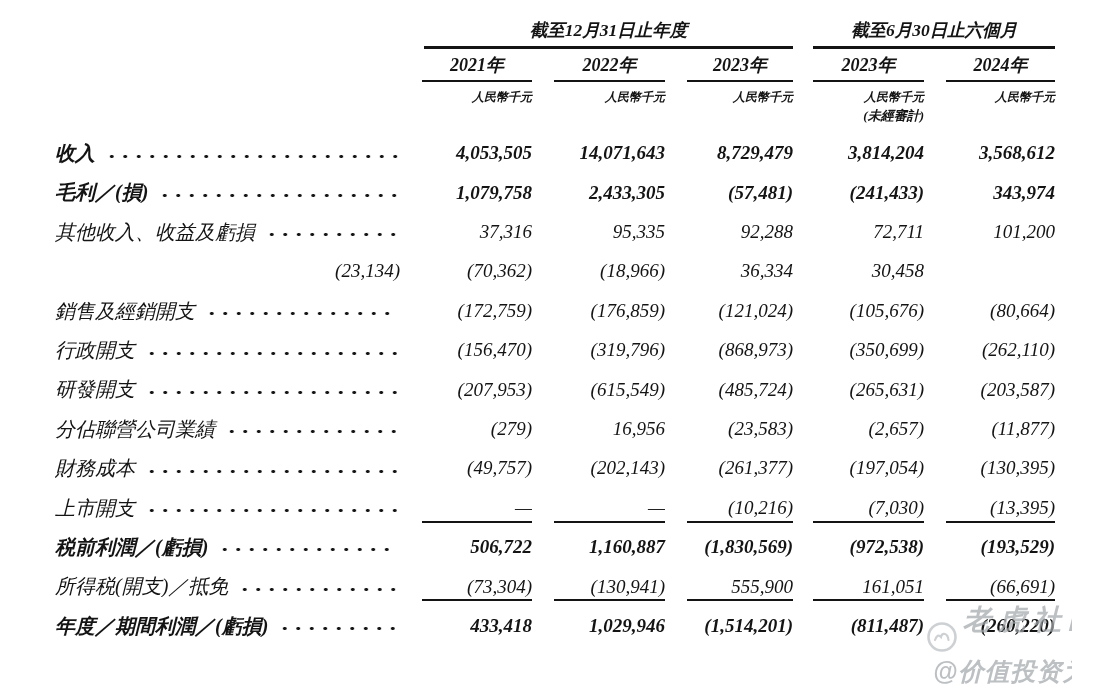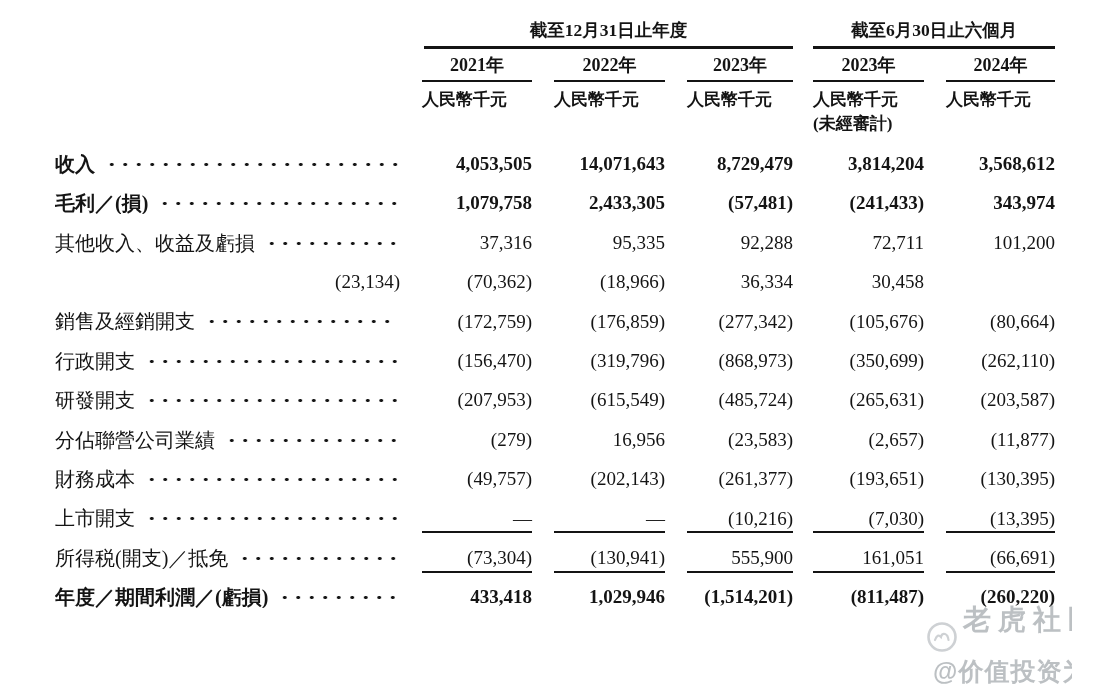--- a/index.html
+++ b/index.html
@@ -5,20 +5,21 @@
   * { box-sizing: border-box; }
   html, body { margin: 0; padding: 0; background: #ffffff; }
   .page {
     position: relative;
     width: 1072px;
     height: 700px;
     background: #ffffff;
     overflow: hidden;
     color: #141414;
     font-family: "Liberation Serif", "DejaVu Serif", serif;
+    font-style: italic;
   }
   .table-area { position: absolute; left: 55px; top: 20px; width: 1000px; }
   .grid6 {
     display: grid;
     grid-template-columns: 345px 132px 133px 128px 131px 131px;
   }
   
   .hcell-group { grid-column: 2 / span 3; padding-left: 24px; }
   .hcell-group.interim { grid-column: 5 / span 2; padding-left: 20px; }
   .ginner {
@@ -30,28 +31,28 @@
   .ycell.c1 { grid-column: 2; } .ycell.c2 { grid-column: 3; } .ycell.c3 { grid-column: 4; }
   .ycell.c4 { grid-column: 5; padding-left: 20px; } .ycell.c5 { grid-column: 6; }
   .yinner {
     text-align: center; font-weight: bold; font-size: 18px; line-height: 1.15;
     padding-bottom: 4px; border-bottom: 2.5px solid #141414; white-space: nowrap;
   }
   
   .ucell { padding-left: 22px; padding-top: 8px; }
   .ucell.c1 { grid-column: 2; } .ucell.c2 { grid-column: 3; } .ucell.c3 { grid-column: 4; }
   .ucell.c4 { grid-column: 5; padding-left: 20px; } .ucell.c5 { grid-column: 6; }
-  .uinner { text-align: left; font-weight: bold; font-size: 17px; line-height: 1.2; white-space: nowrap; }
+  .uinner { text-align: right; font-weight: bold; font-size: 12px; line-height: 1.2; white-space: nowrap; }
   
   .ncell { grid-column: 5; padding-left: 20px; padding-top: 4px; }
-  .ninner { text-align: left; font-weight: bold; font-size: 17px; line-height: 1.2; white-space: nowrap; }
+  .ninner { text-align: right; font-weight: bold; font-size: 13px; line-height: 1.2; white-space: nowrap; }
   
   .rows { margin-top: 8px; }
   .trow { height: 39.4px; align-items: end; align-content: end; }
-  .label-cell { display: flex; align-items: flex-start; overflow: hidden; margin-bottom: 7px; }
+  .label-cell { display: flex; align-items: center; overflow: hidden; margin-bottom: 7px; }
   .label-text { font-size: 20px; line-height: 1.1; white-space: nowrap; }
   .leader {
     flex: 1 1 auto; height: 16px; margin: 0 2px 1px 8px;
     background-image: radial-gradient(circle, #141414 1.6px, transparent 1.9px);
     background-size: 13.5px 5px; background-repeat: repeat-x;
     background-position: left 2px bottom 2px;
   }
   .trow.no-dots .leader { background: none; }
   .vcell { padding-left: 22px; margin-bottom: 7px; }
   .vcell.interim-gap { padding-left: 20px; }
@@ -219,21 +220,21 @@
       <span class="label-text">銷售及經銷開支</span>
       <span class="leader"></span>
     </div>
     <div class="vcell">
             <div class="vinner">(172,759)</div>
           </div>
     <div class="vcell">
             <div class="vinner">(176,859)</div>
           </div>
     <div class="vcell">
-            <div class="vinner">(277,342)</div>
+            <div class="vinner">(121,024)</div>
           </div>
     <div class="vcell interim-gap">
             <div class="vinner">(105,676)</div>
           </div>
     <div class="vcell">
             <div class="vinner">(80,664)</div>
           </div>
   </div>
 
   <div class="trow grid6">
@@ -310,21 +311,21 @@
     <div class="vcell">
             <div class="vinner">(49,757)</div>
           </div>
     <div class="vcell">
             <div class="vinner">(202,143)</div>
           </div>
     <div class="vcell">
             <div class="vinner">(261,377)</div>
           </div>
     <div class="vcell interim-gap">
-            <div class="vinner">(193,651)</div>
+            <div class="vinner">(197,054)</div>
           </div>
     <div class="vcell">
             <div class="vinner">(130,395)</div>
           </div>
   </div>
 
   <div class="trow grid6 ruled">
     <div class="label-cell">
       <span class="label-text">上市開支</span>
       <span class="leader"></span>
@@ -339,20 +340,41 @@
             <div class="vinner">(10,216)</div>
           </div>
     <div class="vcell interim-gap">
             <div class="vinner">(7,030)</div>
           </div>
     <div class="vcell">
             <div class="vinner">(13,395)</div>
           </div>
   </div>
 
+  <div class="trow grid6 bold">
+    <div class="label-cell">
+      <span class="label-text">税前利潤／(虧損)</span>
+      <span class="leader"></span>
+    </div>
+    <div class="vcell">
+            <div class="vinner">506,722</div>
+          </div>
+    <div class="vcell">
+            <div class="vinner">1,160,887</div>
+          </div>
+    <div class="vcell">
+            <div class="vinner">(1,830,569)</div>
+          </div>
+    <div class="vcell interim-gap">
+            <div class="vinner">(972,538)</div>
+          </div>
+    <div class="vcell">
+            <div class="vinner">(193,529)</div>
+          </div>
+  </div>
 
   <div class="trow grid6 ruled">
     <div class="label-cell">
       <span class="label-text">所得税(開支)／抵免</span>
       <span class="leader"></span>
     </div>
     <div class="vcell">
             <div class="vinner">(73,304)</div>
           </div>
     <div class="vcell">

